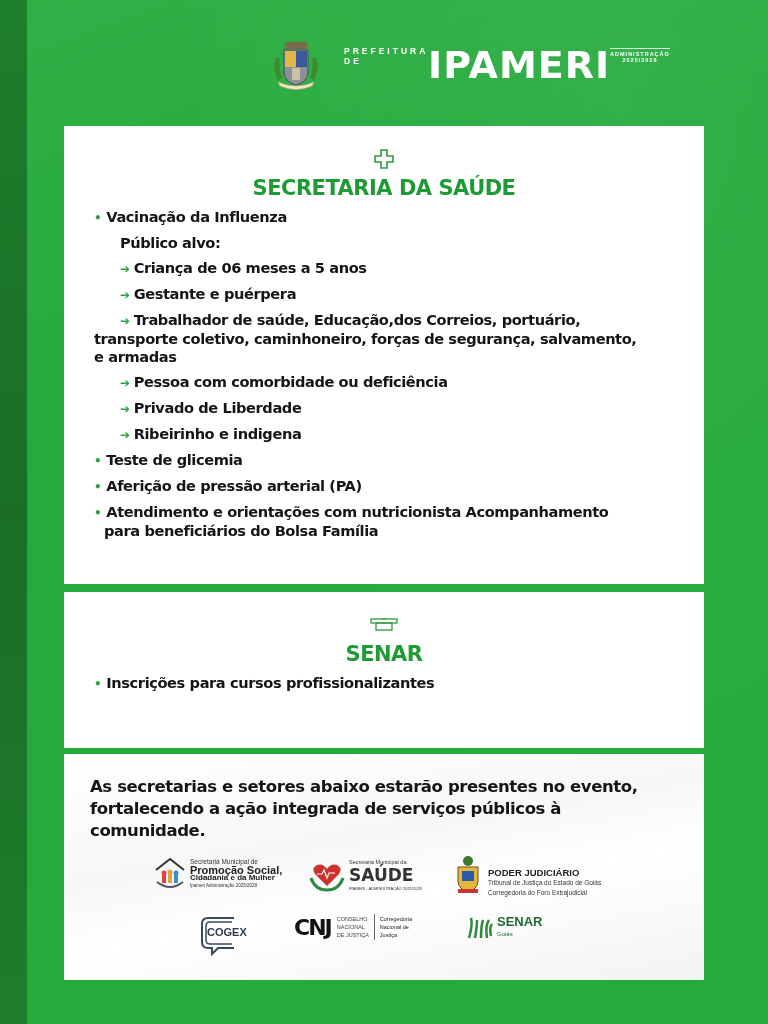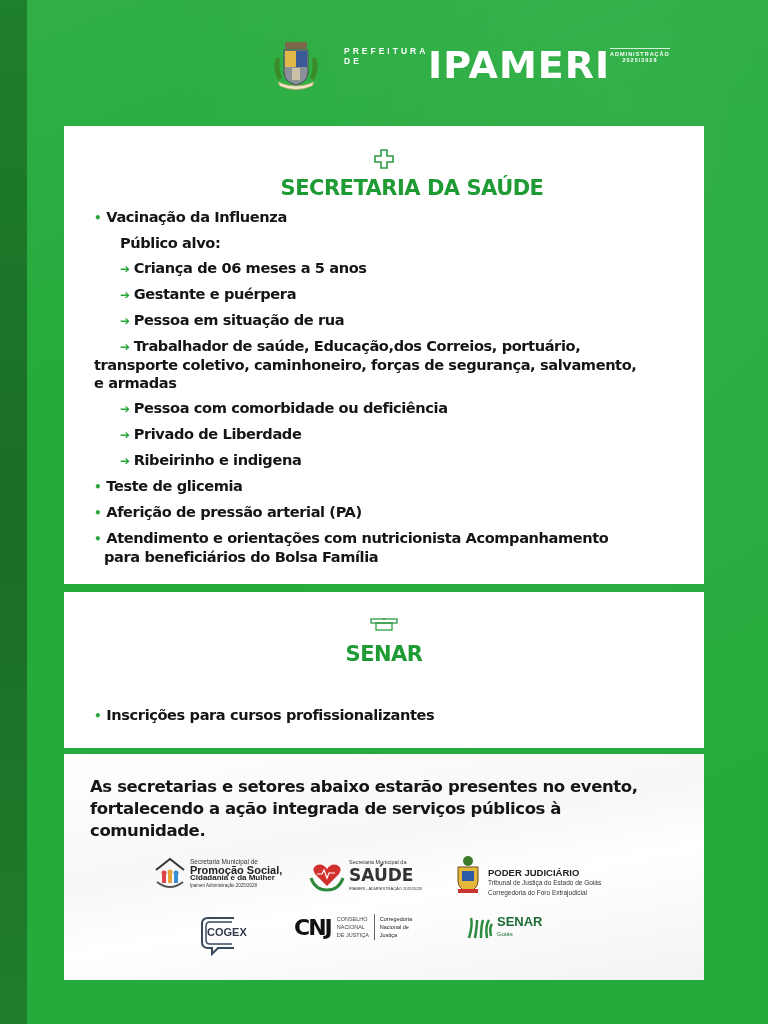--- a/index.html
+++ b/index.html
@@ -96,28 +96,27 @@
     <span class="adm">ADMINISTRAÇÃO 2025/2028</span>
   </div>
 </div>
 
 <div class="panel" id="panel-saude">
   <div class="icon-center" style="top:22px;">
     <svg width="22" height="22" viewBox="0 0 22 22">
       <path d="M8 2 H14 V8 H20 V14 H14 V20 H8 V14 H2 V8 H8Z" fill="none" stroke="#2e9b42" stroke-width="1.6"></path>
     </svg>
   </div>
-  <div class="title" style="top:50px;padding-left:28px;">SECRETARIA DA SAÚDE</div>
+  <div class="title" style="top:50px;">SECRETARIA DA SAÚDE</div>
 
   <ul class="list" style="top:82px;">
     <li><span class="bullet">•</span><span>Vacinação da Influenza</span></li>
     <li class="sub" style="padding-left:26px;">Público alvo:</li>
     <li class="sub"><span class="arrow">➔</span><span>Criança de 06 meses a 5 anos</span></li>
     <li class="sub"><span class="arrow">➔</span><span>Gestante e puérpera</span></li>
-    <li class="sub"><span class="arrow">➔</span><span>Pessoa em situação de rua</span></li>
     <li class="sub" style="padding-left:26px;">
       <span class="arrow">➔</span><span>Trabalhador de saúde, Educação,dos Correios, portuário,</span>
       <span style="display:block; margin-left:-26px;">transporte coletivo, caminhoneiro, forças de segurança, salvamento,</span>
       <span style="display:block; margin-left:-26px;">e armadas</span>
     </li>
     <li class="sub"><span class="arrow">➔</span><span>Pessoa com comorbidade ou deficiência</span></li>
     <li class="sub"><span class="arrow">➔</span><span>Privado de Liberdade</span></li>
     <li class="sub"><span class="arrow">➔</span><span>Ribeirinho e indigena</span></li>
     <li><span class="bullet">•</span><span>Teste de glicemia</span></li>
     <li><span class="bullet">•</span><span>Aferição de pressão arterial (PA)</span></li>
@@ -129,21 +128,21 @@
 
 <div class="panel" id="panel-senar">
   <div class="icon-center" style="top:24px;">
     <svg width="30" height="16" viewBox="0 0 30 16">
       <rect x="2" y="3" width="26" height="4" fill="none" stroke="#2e9b42" stroke-width="1.3"></rect>
       <rect x="7" y="7" width="16" height="7" fill="none" stroke="#2e9b42" stroke-width="1.3"></rect>
       <circle cx="15" cy="3" r="1" fill="#2e9b42"></circle>
     </svg>
   </div>
   <div class="title" style="top:50px;">SENAR</div>
-  <ul class="list" style="top:82px;margin-top:32px;">
+  <ul class="list" style="top:82px;">
     <li><span class="bullet">•</span><span>Inscrições para cursos profissionalizantes</span></li>
   </ul>
 </div>
 
 <div class="panel" id="panel-info">
   <div class="info-text">
     <div>As secretarias e setores abaixo estarão presentes no evento,</div>
     <div>fortalecendo a ação integrada de serviços públicos à</div>
     <div>comunidade.</div>
   </div>

